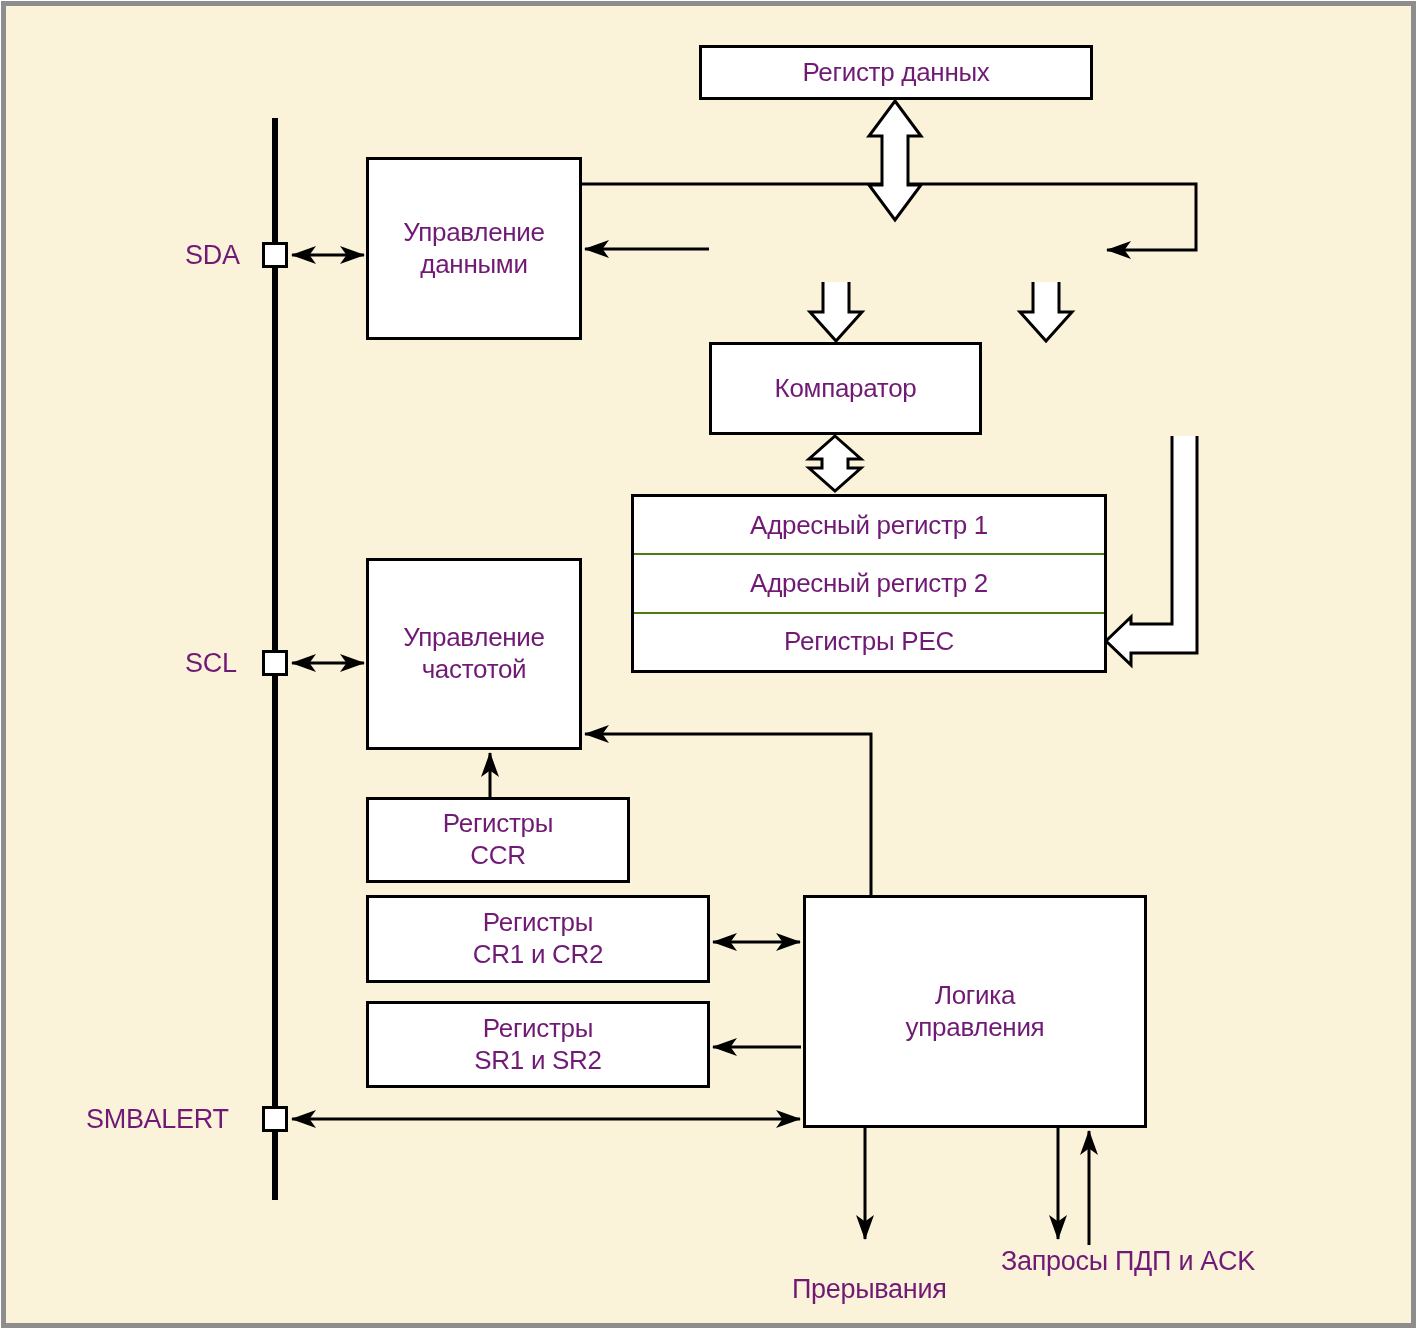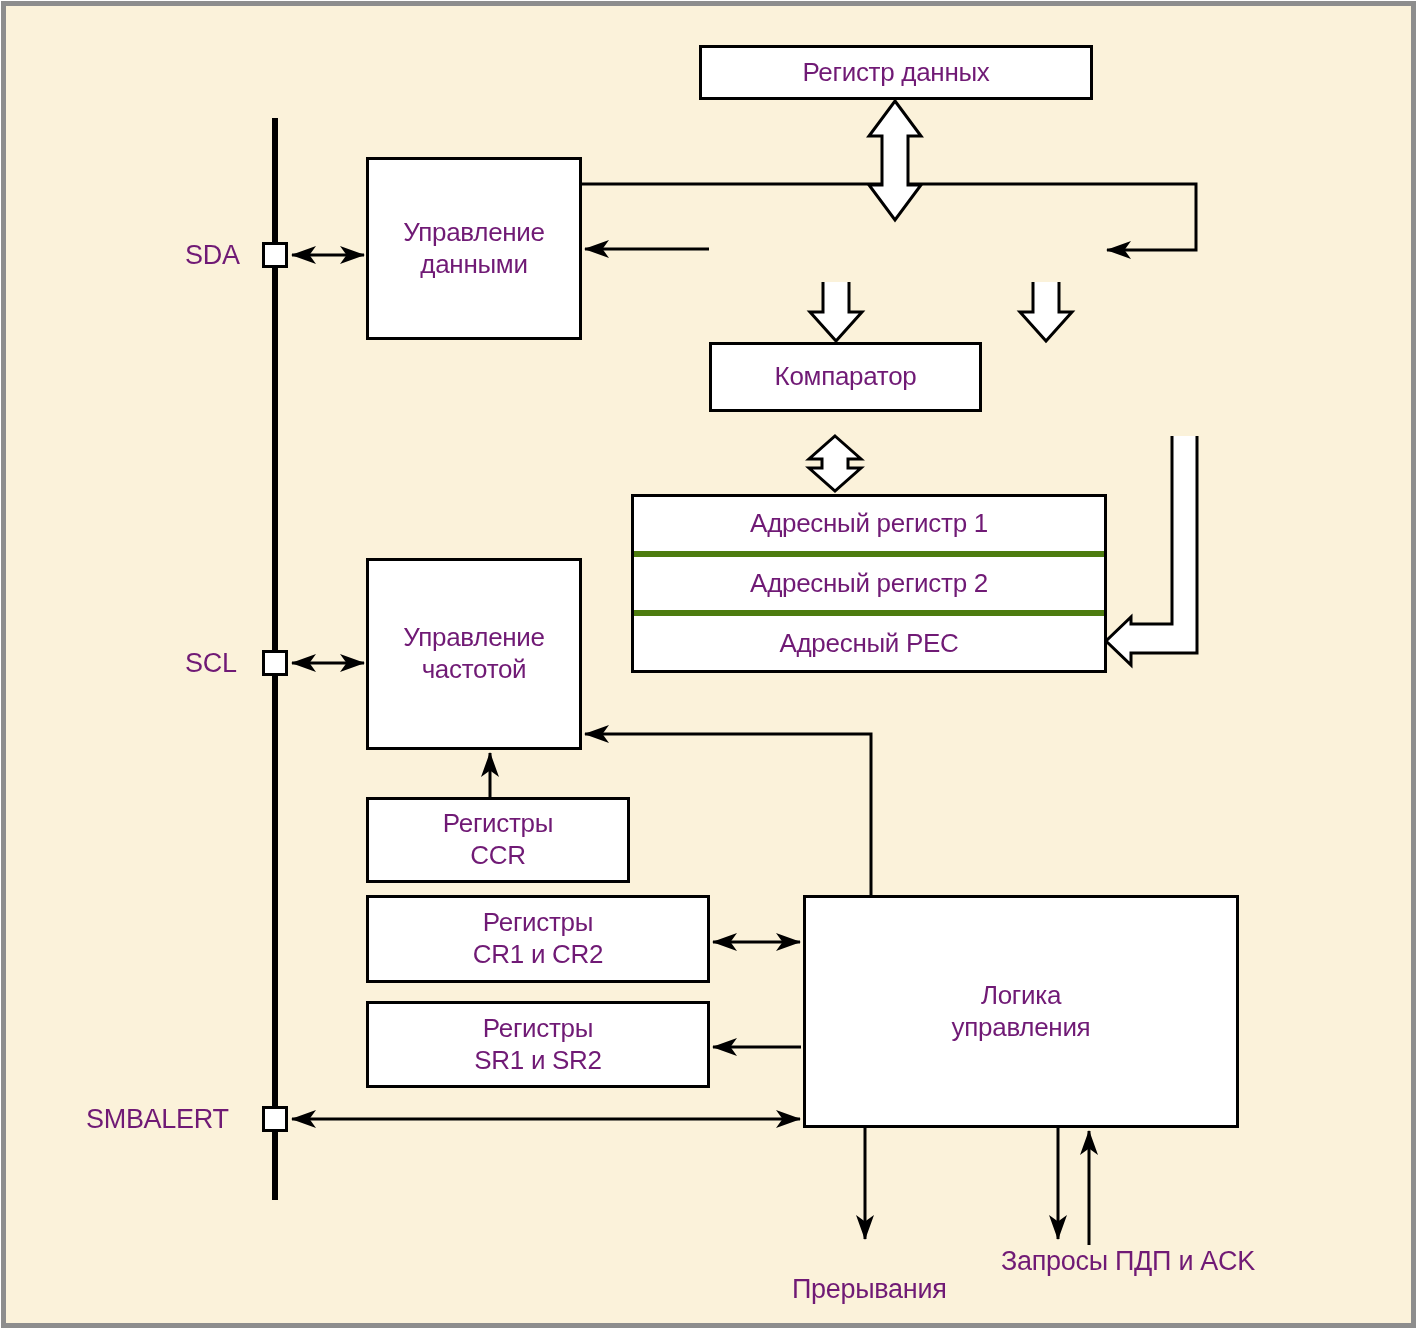--- a/index.html
+++ b/index.html
@@ -17,21 +17,21 @@
     box-sizing:border-box;display:flex;align-items:center;justify-content:center;
     text-align:center;font-size:26px;line-height:1.22;letter-spacing:-0.3px;
     white-space:pre-line;
   }
   .stack{
     position:absolute;background:#ffffff;border:3px solid #000000;
     box-sizing:border-box;display:flex;flex-direction:column;
     font-size:26px;letter-spacing:-0.3px;
   }
   .stack .row{flex:1;display:flex;align-items:center;justify-content:center;text-align:center;}
-  .stack .row + .row{border-top:6px solid #4d7c0f;}
+  .stack .row + .row{border-top:2px solid #4d7c0f;}
   .pin{
     position:absolute;width:26px;height:26px;background:#ffffff;
     border:3px solid #000000;box-sizing:border-box;
   }
   .label{position:absolute;font-size:27px;letter-spacing:-0.3px;white-space:nowrap;}
   .label.center{text-align:center;}
 </style>
 </head>
 <body>
 
@@ -70,42 +70,42 @@
       <path d="M1172,436 V624 H1131 V617 L1106,641 L1131,665 V653 H1197 V436"></path>
     </g>
   </svg>
 
   <div class="box" style="left:699px;top:45px;width:394px;height:55px;">Регистр данных</div>
 
   <div class="box" style="left:366px;top:157px;width:216px;height:183px;">Управление
 данными</div>
 
 
-  <div class="box" style="left:709px;top:342px;width:273px;height:70px;">Компаратор</div>
+  <div class="box" style="left:709px;top:342px;width:273px;height:93px;">Компаратор</div>
 
 
   <div class="stack" style="left:631px;top:494px;width:476px;height:179px;">
     <div class="row">Адресный регистр 1</div>
     <div class="row">Адресный регистр 2</div>
-    <div class="row">Адресный PEC</div>
+    <div class="row">Регистры PEC</div>
   </div>
 
   <div class="box" style="left:366px;top:558px;width:216px;height:192px;">Управление
 частотой</div>
 
   <div class="box" style="left:366px;top:797px;width:264px;height:86px;">Регистры
 CCR</div>
 
   <div class="box" style="left:366px;top:895px;width:344px;height:88px;">Регистры
 CR1 и CR2</div>
 
   <div class="box" style="left:366px;top:1001px;width:344px;height:87px;">Регистры
 SR1 и SR2</div>
 
-  <div class="box" style="left:803px;top:895px;width:436px;height:233px;">Логика
+  <div class="box" style="left:803px;top:895px;width:344px;height:233px;">Логика
 управления</div>
 
   <div class="pin" style="left:262px;top:242px;"></div>
   <div class="pin" style="left:262px;top:650px;"></div>
   <div class="pin" style="left:262px;top:1106px;"></div>
 
   <div class="label" style="left:185px;top:240px;">SDA</div>
   <div class="label" style="left:185px;top:648px;">SCL</div>
   <div class="label" style="left:86px;top:1104px;">SMBALERT</div>
 

